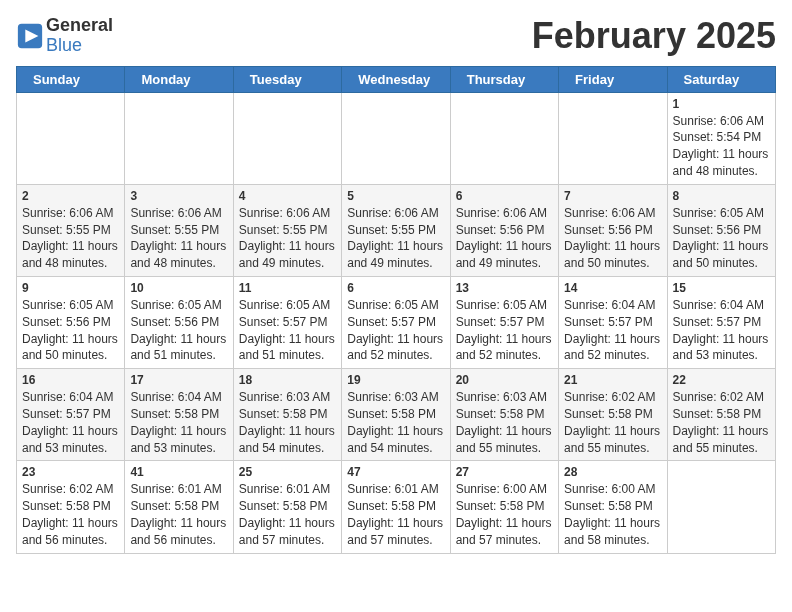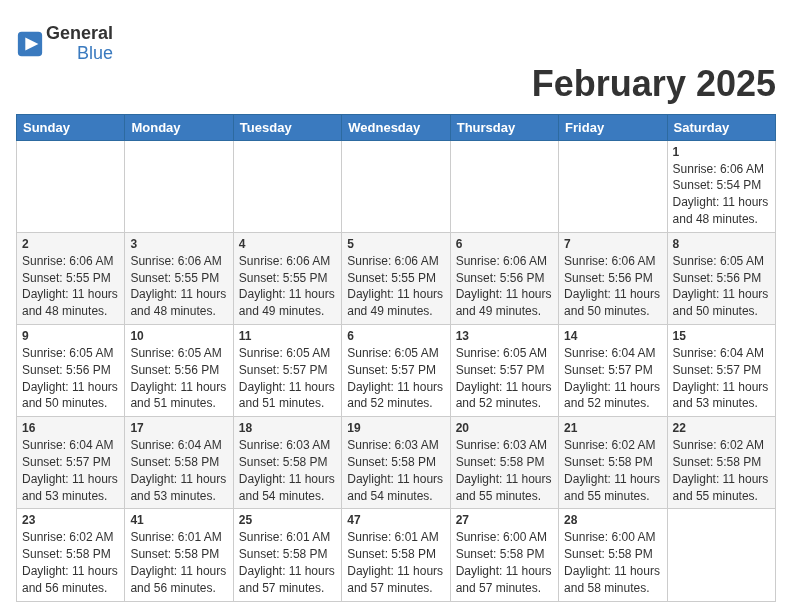--- a/index.html
+++ b/index.html
@@ -12,22 +12,21 @@
     }
     .header {
       display: flex;
       align-items: flex-start;
       justify-content: space-between;
       margin-bottom: 10px;
     }
     .logo {
       display: flex;
       align-items: center;
-      margin-top: 8px;
-      text-align: right;
+      margin-top: 0;
     }
     .logo-text {
       display: flex;
       flex-direction: column;
       line-height: 1.1;
     }
     .logo-general {
       font-size: 18px;
       font-weight: bold;
       color: #333;
@@ -37,21 +36,20 @@
       font-weight: normal;
       color: #3a7abf;
     }
     .logo-icon {
       width: 28px;
       height: 28px;
       margin-right: 2px;
     }
     .title-block {
       text-align: right;
-      margin-top: 48px;
     }
     .month-year {
       font-size: 36px;
       font-weight: bold;
       color: #333;
       line-height: 1.1;
     }
     .location {
       font-size: 14px;
       color: #555;
@@ -60,21 +58,21 @@
     .calendar {
       width: 100%;
       border-collapse: collapse;
       border: 1px solid #ccc;
     }
     .calendar th {
       background: #3a7abf;
       color: #fff;
       font-size: 13px;
       font-weight: bold;
-      padding: 5px 6px;
+      padding: 5px 16px;
       text-align: left;
       border: 1px solid #2d6aa0;
     }
     .calendar td {
       vertical-align: top;
       border: 1px solid #ccc;
       padding: 4px 5px;
       width: calc(100% / 7);
       min-height: 80px;
       font-size: 10px;

